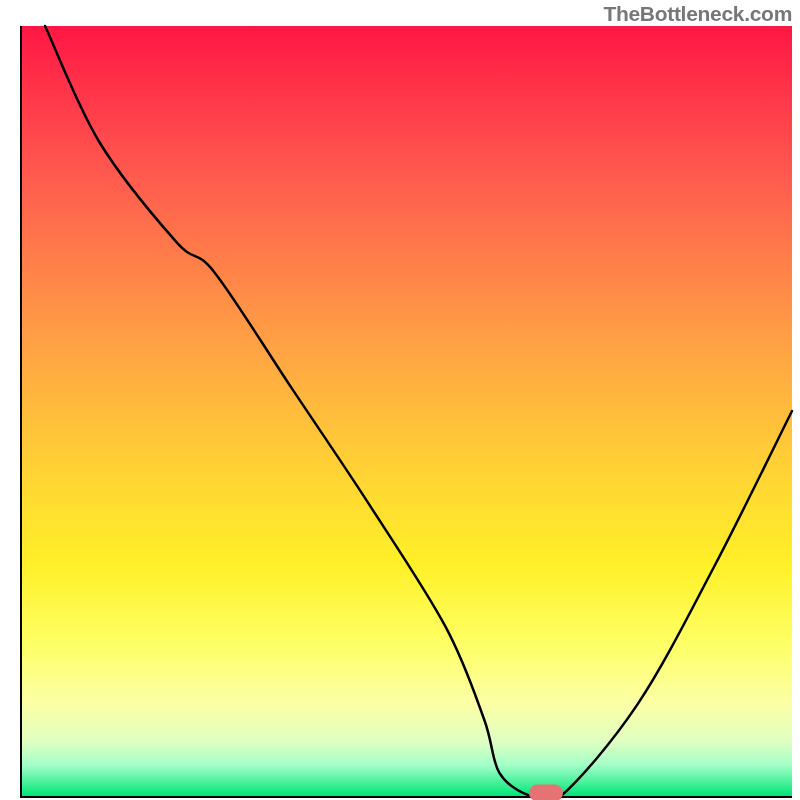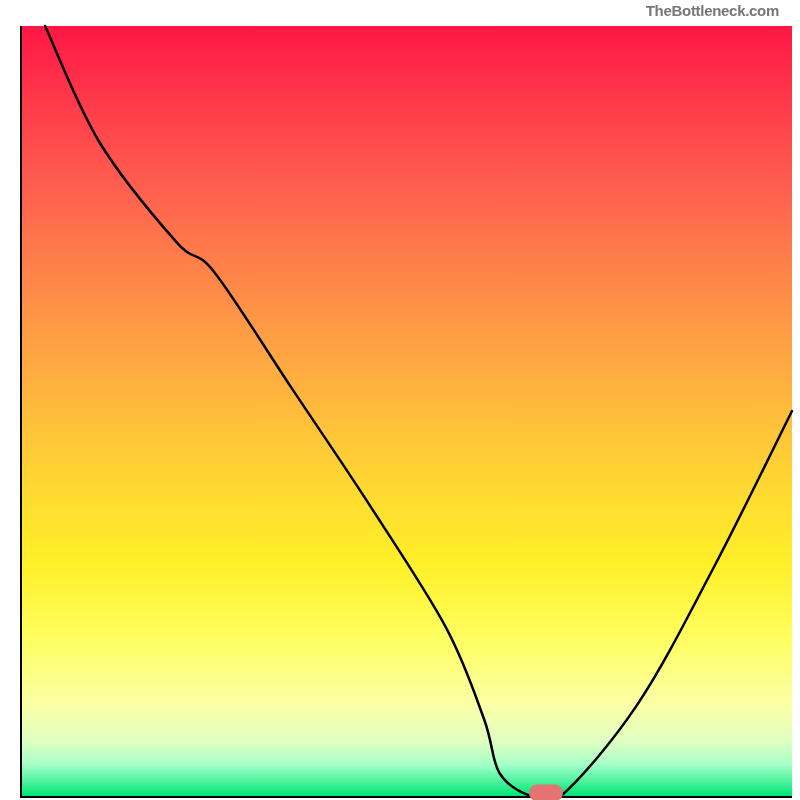--- a/index.html
+++ b/index.html
@@ -40,23 +40,23 @@
     position: absolute;
     left: 22px;
     top: 26px;
     width: 770px;
     height: 770px;
     overflow: visible;
   }
   .watermark {
     position: absolute;
     top: 2px;
-    right: 21px;
+    right: 8px;
     font-family: Arial, Helvetica, sans-serif;
-    font-size: 15px;
+    font-size: 21px;
     font-weight: bold;
     color: #777;
     letter-spacing: -0.3px;
   }
   .marker {
     position: absolute;
     width: 34px;
     height: 17px;
     background: #e57373;
     border-radius: 9px;

